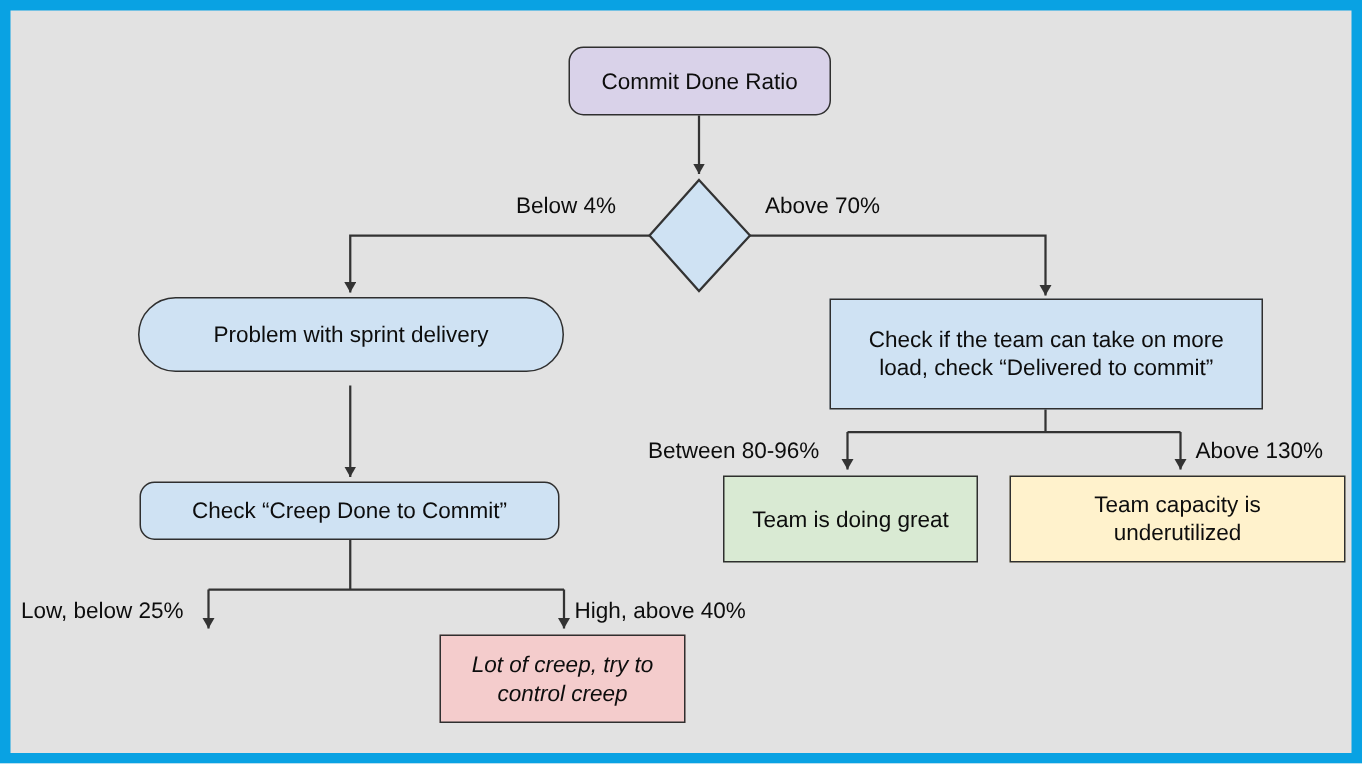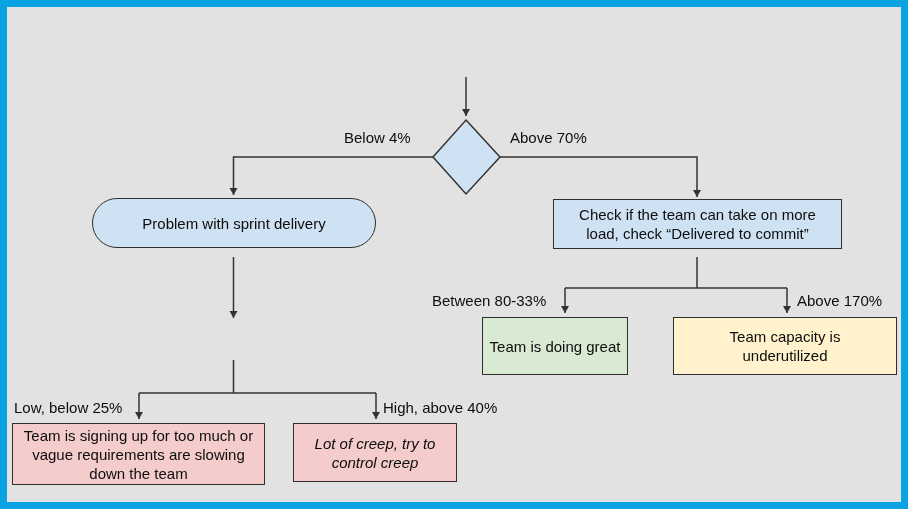--- a/index.html
+++ b/index.html
@@ -66,51 +66,54 @@
     <path d="M565,288 L565,313" marker-end="url(#arrow)"></path>
     <path d="M787,288 L787,313" marker-end="url(#arrow)"></path>
 
     <path d="M233.5,360 L233.5,393 M139,393 L376,393"></path>
     <path d="M139,393 L139,419" marker-end="url(#arrow)"></path>
     <path d="M376,393 L376,419" marker-end="url(#arrow)"></path>
 
     <polygon points="466,120 500,157 466,194 433,157" fill="#cfe2f3"></polygon>
   </svg>
 
+  <div class="node rounded fill-purple" style="left:379px; top:31px; width:175px; height:46px;">
+    <span>Commit Done Ratio</span>
+  </div>
 
   <div class="node fill-blue" style="left:92px; top:198px; width:284px; height:50px;border-radius:29px;">
     <span>Problem with sprint delivery</span>
   </div>
 
-  <div class="node fill-blue" style="left:553px; top:199px; width:289px; height:50px; padding:0 12px;">
+  <div class="node fill-blue" style="left:553px; top:199px; width:289px; height:74px; padding:0 12px;">
     <span>Check if the team can take on more load, check “Delivered to commit”</span>
   </div>
 
+  <div class="node rounded fill-blue" style="left:93px; top:321px; width:280px; height:39px;">
+    <span>Check “Creep Done to Commit”</span>
+  </div>
 
-  <div class="node fill-green" style="left:482px; top:317px; width:146px; height:58px;">
+  <div class="node fill-green" style="left:482px; top:317px; width:170px; height:58px;">
     <span>Team is doing great</span>
   </div>
 
   <div class="node fill-yellow" style="left:673px; top:317px; width:224px; height:58px; padding:0 38px;">
     <span>Team capacity is underutilized</span>
   </div>
 
-  <div class="node fill-pink" style="left:12px; top:423px; width:253px; height:62px; padding:0 6px;">
-    <span>Team is signing up for too much or vague requirements are slowing down the team</span>
-  </div>
 
   <div class="node fill-pink" style="left:293px; top:423px; width:164px; height:59px; padding:0 14px;font-style:italic;">
     <span>Lot of creep, try to control creep</span>
   </div>
 
   <div class="edge-label" style="left:344px; top:129px;">Below 4%</div>
 
   <div class="edge-label" style="left:510px; top:129px;">Above 70%</div>
 
-  <div class="edge-label" style="left:432px; top:292px;">Between 80-33%</div>
+  <div class="edge-label" style="left:432px; top:292px;">Between 80-96%</div>
 
-  <div class="edge-label" style="left:797px; top:292px;">Above 170%</div>
+  <div class="edge-label" style="left:797px; top:292px;">Above 130%</div>
 
   <div class="edge-label" style="left:14px; top:399px;">Low, below 25%</div>
 
   <div class="edge-label" style="left:383px; top:399px;">High, above 40%</div>
 
 </div>
 
 </body></html>

